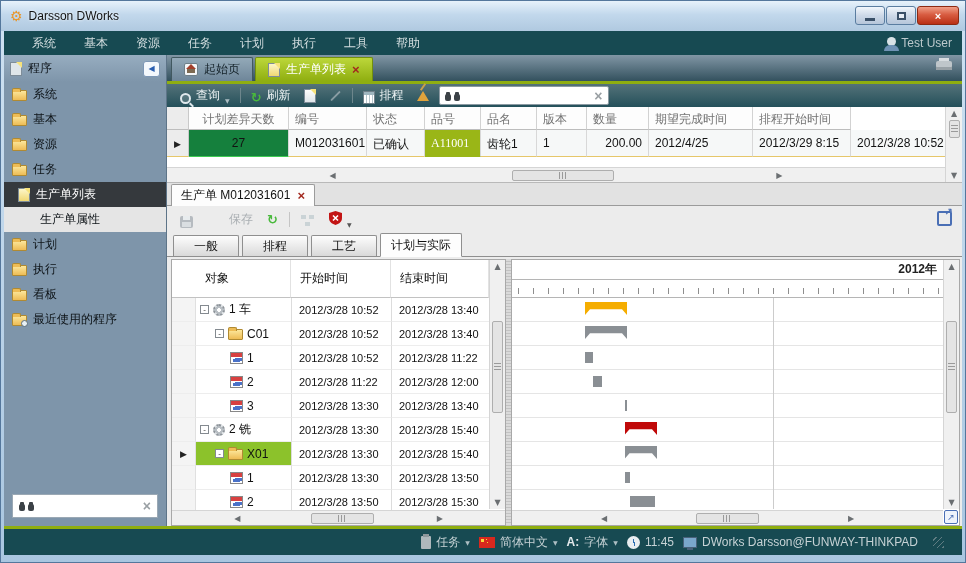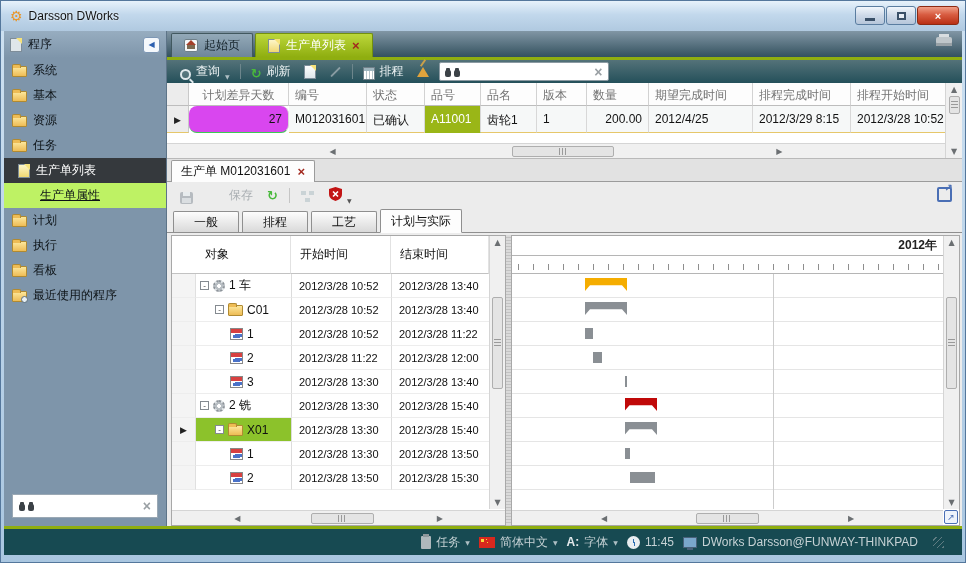--- a/index.html
+++ b/index.html
@@ -33,21 +33,21 @@
   .sidebar { width:163px; background:#7e95aa; position:relative; flex:none;
     border-right:1px solid #5d7488; }
   .sb-header { height:27px; display:flex; align-items:center; padding:0 6px;
     background:linear-gradient(#97adc0,#7e95aa); color:#0d141a; gap:6px; }
   .sb-collapse { margin-left:auto; width:17px; height:16px; background:#f4f8fc;
     border:1px solid #7d97b5; border-radius:3px; color:#2b5fb0; font-size:8px;
     display:flex; align-items:center; justify-content:center; }
   .sb-item { height:25px; display:flex; align-items:center; gap:6px; color:#0d1317;
     padding-left:8px; }
   .sb-item.sel { background:#35393d; color:#fff; padding-left:14px; }
-  .sb-item.hl { background:#bef264; padding-left:36px;text-decoration:underline; }
+  .sb-item.hl { background:#e5e5e5; padding-left:36px; }
   .sb-search { position:absolute; left:8px; right:8px; bottom:8px; height:24px;
     background:#fff; border:1px solid #9aa8b4; display:flex; align-items:center;
     padding:0 6px; gap:6px; }
   .sb-search input { flex:1; border:none; outline:none; font-size:12px; min-width:0; }
   .x-gray { color:#9aa0a4; font-weight:bold; font-size:14px; line-height:1; }
   
   .ic-folder { width:15px; height:11px; flex:none; position:relative; border-radius:1px;
     background:linear-gradient(#fce79c,#eebc55); border:1px solid #b08a32; margin-top:2px; }
   .ic-folder::before { content:""; position:absolute; top:-3px; left:-1px; width:7px;
     height:3px; background:#eebc55; border:1px solid #b08a32; border-bottom:none;
@@ -251,20 +251,27 @@
       <div class="win-btn">
         <span class="max-glyph"></span>
         </div>
       <div class="win-btn close">
         <span>×</span>
         </div>
     </div>
   </div>
 
   <div class="inner">
+    <div class="menubar">
+      <span id="menu-items"><span class="menu-item">系统</span><span class="menu-item">基本</span><span class="menu-item">资源</span><span class="menu-item">任务</span><span class="menu-item">计划</span><span class="menu-item">执行</span><span class="menu-item">工具</span><span class="menu-item">帮助</span></span>
+      <span class="menu-user">
+        <span class="person"></span>
+        <span>Test User</span>
+      </span>
+    </div>
 
     <div class="bodyrow">
       <div class="sidebar">
         <div class="sb-header">
           <span class="ic-doc" style="background:#dfe6ea"></span>
           <span>程序</span>
           <span class="sb-collapse tri">◀</span>
         </div>
         <div id="sidebar-items">
             <div class="sb-item">
@@ -369,30 +376,29 @@
           <div class="g-head" id="grid-head" style="grid-template-columns: 22px 100px 78px 58px 56px 56px 50px 62px 104px 98px 96px;">
               <div class="g-hcell g-marker"></div>
               <div class="g-hcell" style="text-align: center;">计划差异天数</div>
               <div class="g-hcell">编号</div>
               <div class="g-hcell">状态</div>
               <div class="g-hcell">品号</div>
               <div class="g-hcell">品名</div>
               <div class="g-hcell">版本</div>
               <div class="g-hcell">数量</div>
               <div class="g-hcell">期望完成时间</div>
-              <div class="g-hcell">排程完成时间</div>
               <div class="g-hcell">排程开始时间</div>
             </div>
           <div id="grid-rows">
               <div class="g-row" style="grid-template-columns: 22px 100px 78px 58px 56px 56px 50px 62px 104px 98px 96px;">
                 <div class="g-cell g-marker tri">▶</div>
-                <div class="g-cell" style="background: #d946ef; border-bottom-color: rgb(62, 203, 83); text-align: right; border-radius: 8px;">27</div>
+                <div class="g-cell" style="background: #15803d; border-bottom-color: rgb(62, 203, 83); text-align: center;">27</div>
                 <div class="g-cell">M012031601</div>
                 <div class="g-cell">已确认</div>
-                <div class="g-cell" style="background: rgb(154, 182, 23); border-bottom-color: rgb(154, 182, 23); color: rgb(255, 255, 255);">A11001</div>
+                <div class="g-cell" style="background: rgb(154, 182, 23); border-bottom-color: rgb(154, 182, 23); color: rgb(255, 255, 255); font-family: Liberation Serif, serif;">A11001</div>
                 <div class="g-cell">齿轮1</div>
                 <div class="g-cell">1</div>
                 <div class="g-cell" style="text-align: right;">200.00</div>
                 <div class="g-cell">2012/4/25</div>
                 <div class="g-cell">2012/3/29 8:15</div>
                 <div class="g-cell">2012/3/28 10:52</div>
               </div>
             </div>
           <div class="hscroll" style="right:17px">
             <span class="sc-arrow tri">◀</span>

